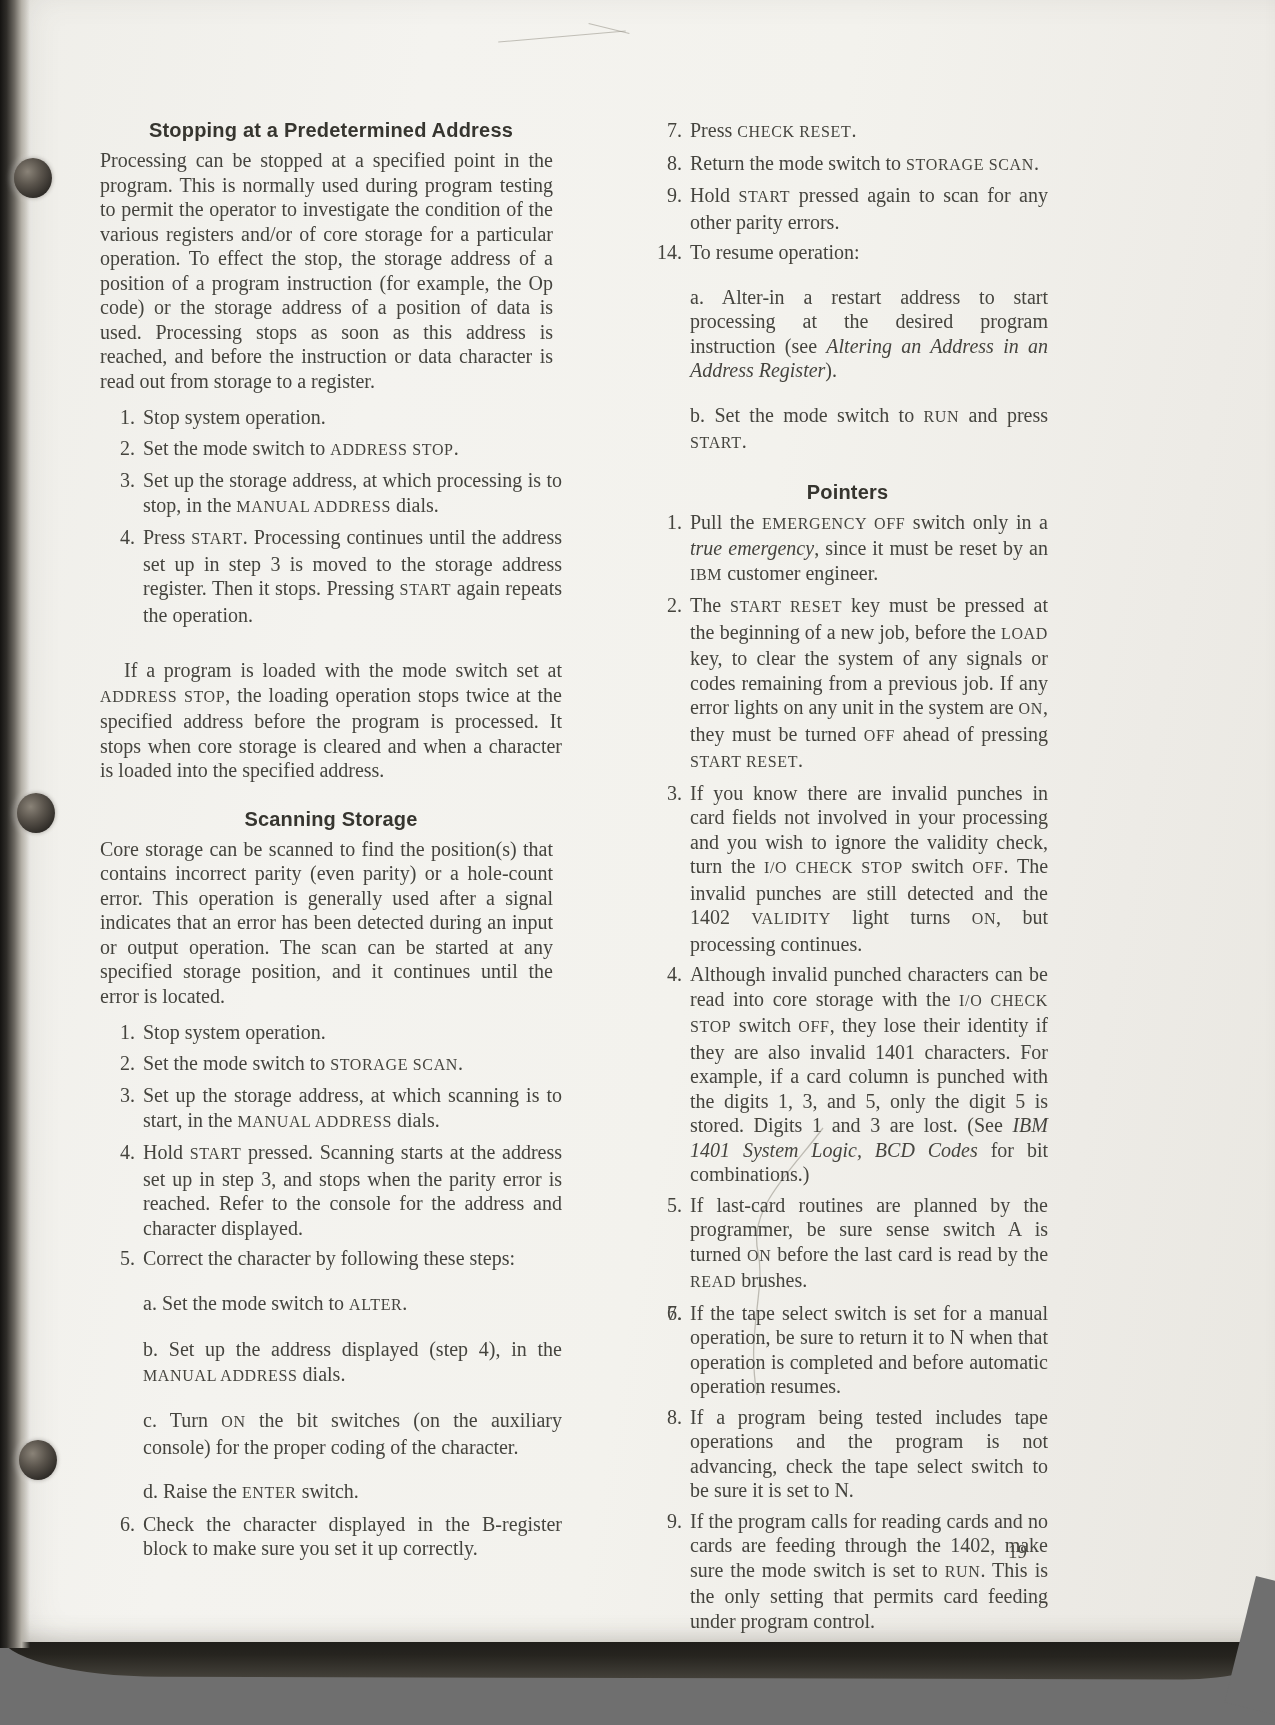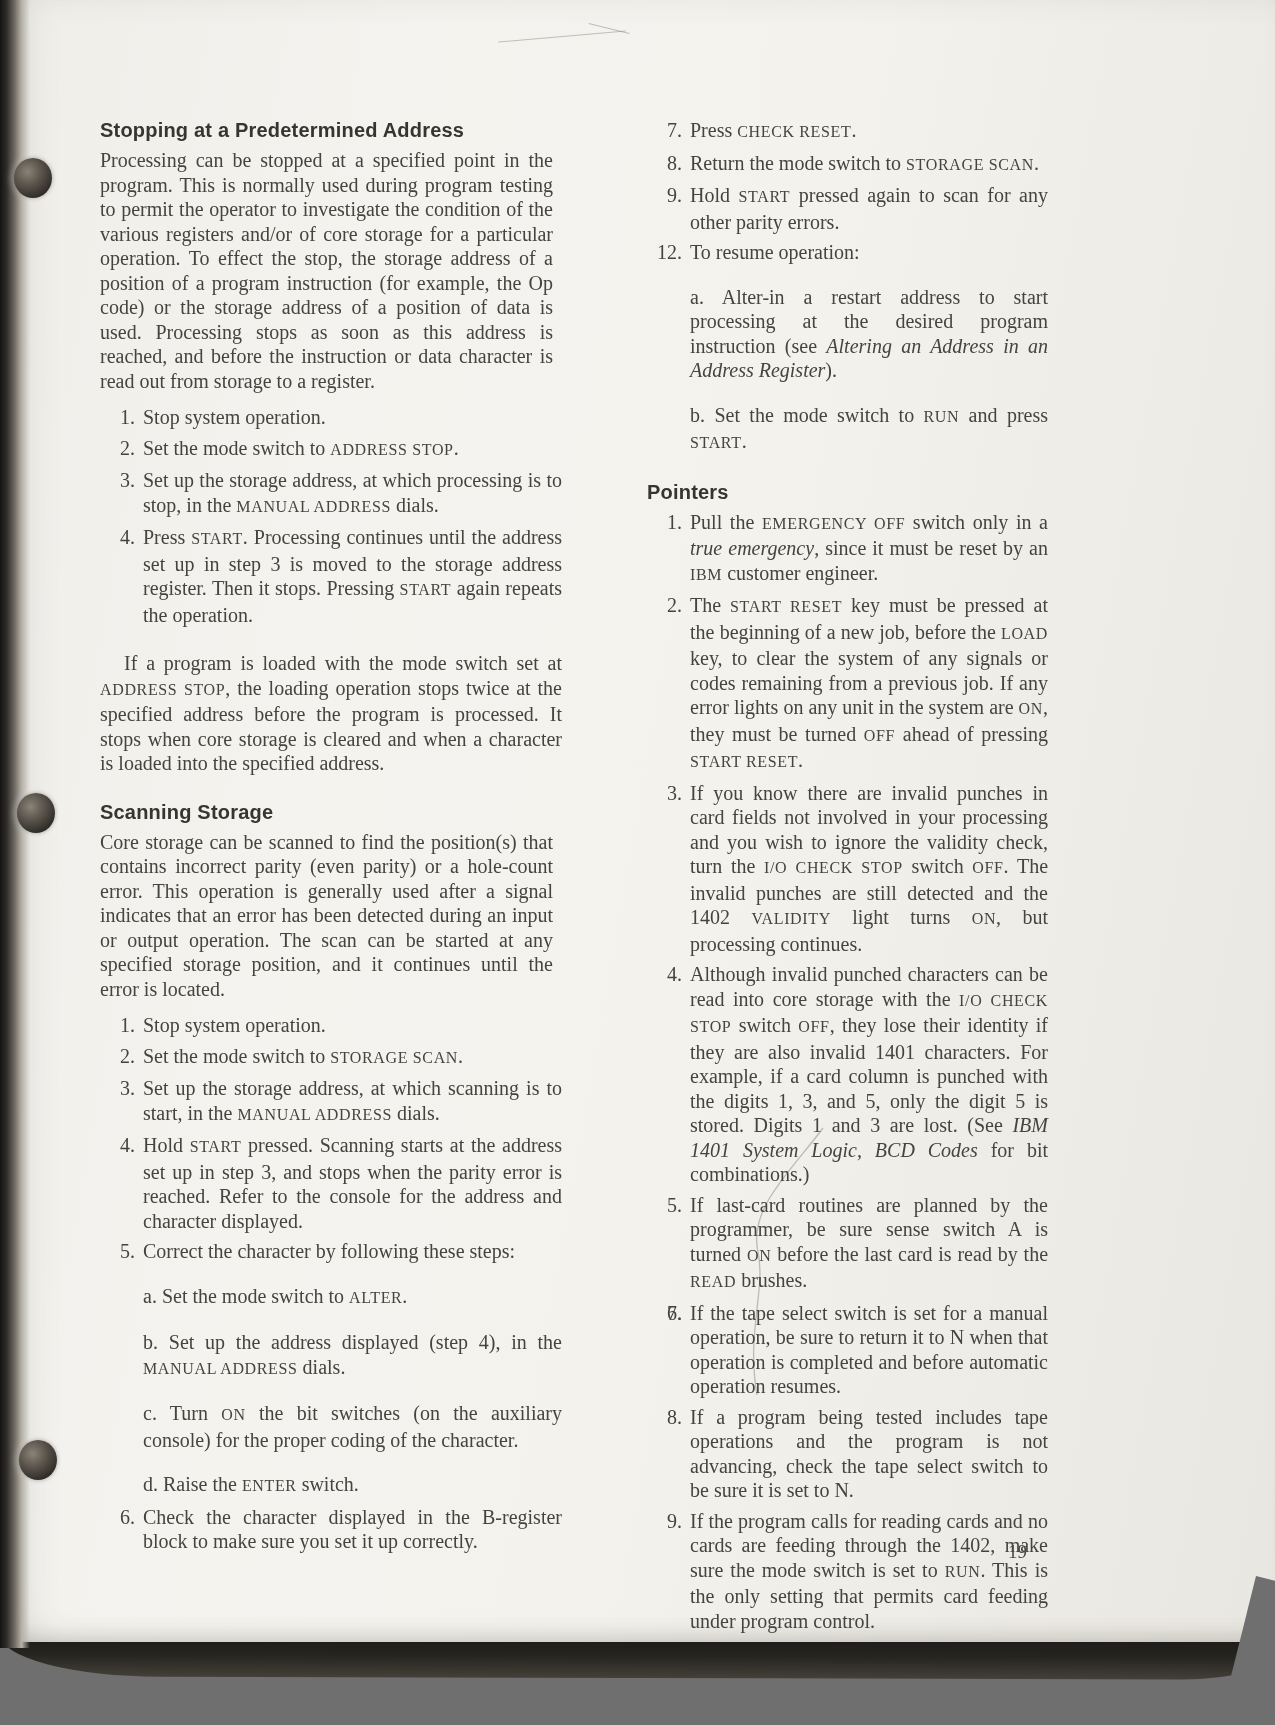--- a/index.html
+++ b/index.html
@@ -41,26 +41,26 @@
   .scratch-a{left:498px;top:36px;width:128px;height:1px;transform:rotate(-5deg);}
   .scratch-b{left:588px;top:28px;width:42px;height:1px;transform:rotate(14deg);}
   .hair-svg{position:absolute;left:0;top:0;width:1275px;height:1725px;z-index:4;pointer-events:none;}
 
   
   .col{position:absolute;top:118px;z-index:5;color:#45443e;font-size:20px;line-height:24.5px;}
   .col-left{left:100px;width:462px;}
   .col-right{left:647px;width:401px;}
   .heading{
     font-family:"Liberation Sans", sans-serif;font-weight:700;font-size:20px;line-height:25px;
-    color:#36352f;letter-spacing:.2px;margin:0 0 5px 0;
+    color:#36352f;letter-spacing:.2px;margin:0 0 5px 0;text-align:center;
   }
   .heading.spaced{margin-top:24px;}
   .body-text{text-align:justify;}
   .para{margin:0 9px 12px 0;}
-  .para-indent{text-indent:24px;margin:24px 0 0 0;}
+  .para-indent{text-indent:24px;margin:31px 0 0 0;}
   .step{position:relative;padding-left:43px;margin:0 0 6px 0;}
   .step-num{position:absolute;left:0;top:0;width:35px;text-align:right;}
   .substep{margin-top:20px;}
   .sc{font-size:.8em;letter-spacing:.04em;}
   .it{font-style:italic;}
   .page-number{
     position:absolute;left:1008px;top:1541px;width:40px;z-index:5;
     font-size:19px;color:#4a4943;
   }
 </style>
@@ -146,21 +146,21 @@
   </div>
   <div class="step">
     <span class="step-num">8.</span>
     <div class="body-text">Return the mode switch to <span class="sc">STORAGE SCAN</span>.</div>
   </div>
   <div class="step">
     <span class="step-num">9.</span>
     <div class="body-text">Hold <span class="sc">START</span> pressed again to scan for any other parity errors.</div>
   </div>
   <div class="step">
-    <span class="step-num">12.</span>
+    <span class="step-num">14.</span>
     <div class="body-text">To resume operation:</div>
     <div class="substep body-text">a. Alter-in a restart address to start processing at the desired program instruction (see <span class="it">Altering an Address in an Address Register</span>).</div>
     <div class="substep body-text">b. Set the mode switch to <span class="sc">RUN</span> and press <span class="sc">START</span>.</div>
   </div>
 
   <div class="heading spaced">Pointers</div>
 
   <div class="step">
     <span class="step-num">1.</span>
     <div class="body-text">Pull the <span class="sc">EMERGENCY OFF</span> switch only in a <span class="it">true emergency</span>, since it must be reset by an <span class="sc">IBM</span> customer engineer.</div>

